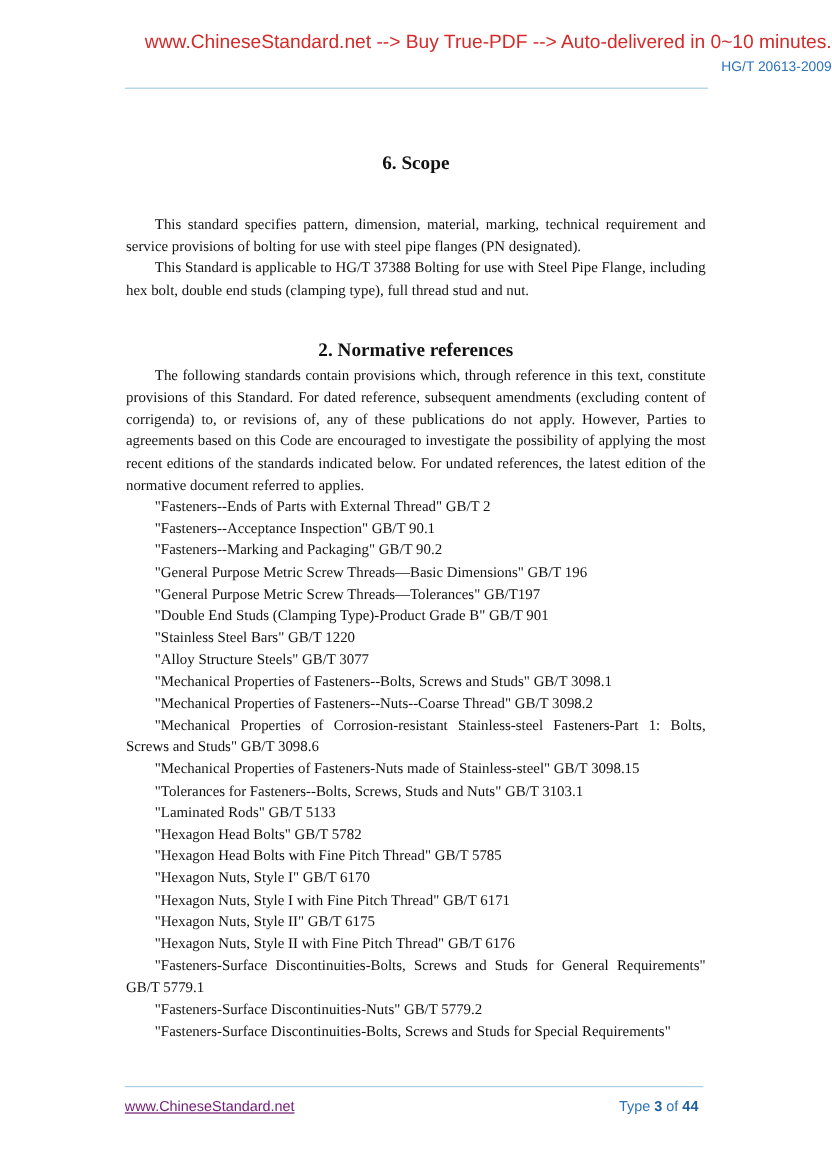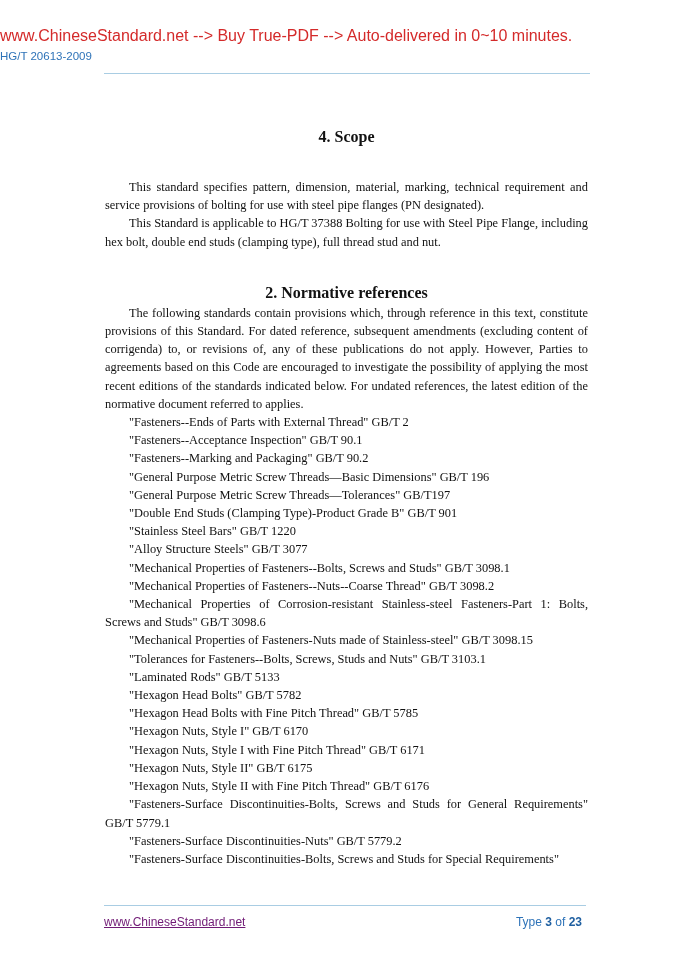--- a/index.html
+++ b/index.html
@@ -1,22 +1,22 @@
 <!DOCTYPE html>
 <html><head>
 <meta charset="utf-8">
 <style>
   html, body { margin: 0; padding: 0; background: #ffffff; }
   body { width: 693px; height: 980px; position: relative; overflow: hidden; }
   .banner {
-    position: absolute; top: 27px; left: 0; width: 693px; text-align: left;
+    position: absolute; top: 27px; left: 0; width: 693px; text-align: right;
     font-family: "Liberation Sans", sans-serif; font-size: 16px; color: #d42a2a;
   }
   .std-code {
-    position: absolute; top: 50px; left: 0; width: 693px; text-align: left;
+    position: absolute; top: 50px; left: 0; width: 693px; text-align: right;
     font-family: "Liberation Sans", sans-serif; font-size: 11.5px; color: #2e73b8;
   }
   .rule-top { position: absolute; top: 73px; left: 104px; width: 486px; height: 1px; background: #a9cde3; }
   .rule-bottom { position: absolute; top: 905px; left: 104px; width: 482px; height: 1px; background: #a9cde3; }
   .content {
     position: absolute; left: 105px; top: 126px; width: 483px;
     font-family: "Liberation Serif", serif; font-size: 12.4px; color: #111; line-height: 18.2px;
   }
   h2 { margin: 0; text-align: center; font-size: 16px; font-weight: bold; line-height: 22px; }
   .h-scope { margin-bottom: 30px; }
@@ -34,21 +34,21 @@
   .footer-page b { font-weight: bold; color: #1f5fa0; }
 </style>
 </head>
 <body>
 
 <div class="banner">www.ChineseStandard.net --&gt; Buy True-PDF --&gt; Auto-delivered in 0~10 minutes.</div>
 <div class="std-code">HG/T 20613-2009</div>
 <div class="rule-top"></div>
 
 <div class="content">
-  <h2 class="h-scope">4. Scope</h2>
+  <h2 class="h-scope">6. Scope</h2>
   <p>This standard specifies pattern, dimension, material, marking, technical requirement and service provisions of bolting for use with steel pipe flanges (PN designated).</p>
   <p>This Standard is applicable to HG/T 37388 Bolting for use with Steel Pipe Flange, including hex bolt, double end studs (clamping type), full thread stud and nut.</p>
 
   <h2 class="h-norm">2. Normative references</h2>
   <p>The following standards contain provisions which, through reference in this text, constitute provisions of this Standard. For dated reference, subsequent amendments (excluding content of corrigenda) to, or revisions of, any of these publications do not apply. However, Parties to agreements based on this Code are encouraged to investigate the possibility of applying the most recent editions of the standards indicated below. For undated references, the latest edition of the normative document referred to applies.</p>
 
   <div class="refs">
     <p>"Fasteners--Ends of Parts with External Thread" GB/T 2</p>
     <p>"Fasteners--Acceptance Inspection" GB/T 90.1</p>
     <p>"Fasteners--Marking and Packaging" GB/T 90.2</p>
@@ -74,14 +74,14 @@
     <p>"Fasteners-Surface Discontinuities-Bolts, Screws and Studs for Special Requirements"</p>
   </div>
 </div>
 
 <div class="rule-bottom"></div>
 <a class="footer-link">www.ChineseStandard.net</a>
 <div class="footer-page">
   <span>Type</span>
   <b>3</b>
   <span>of</span>
-  <b>23</b>
+  <b>44</b>
 </div>
 
 </body></html>

